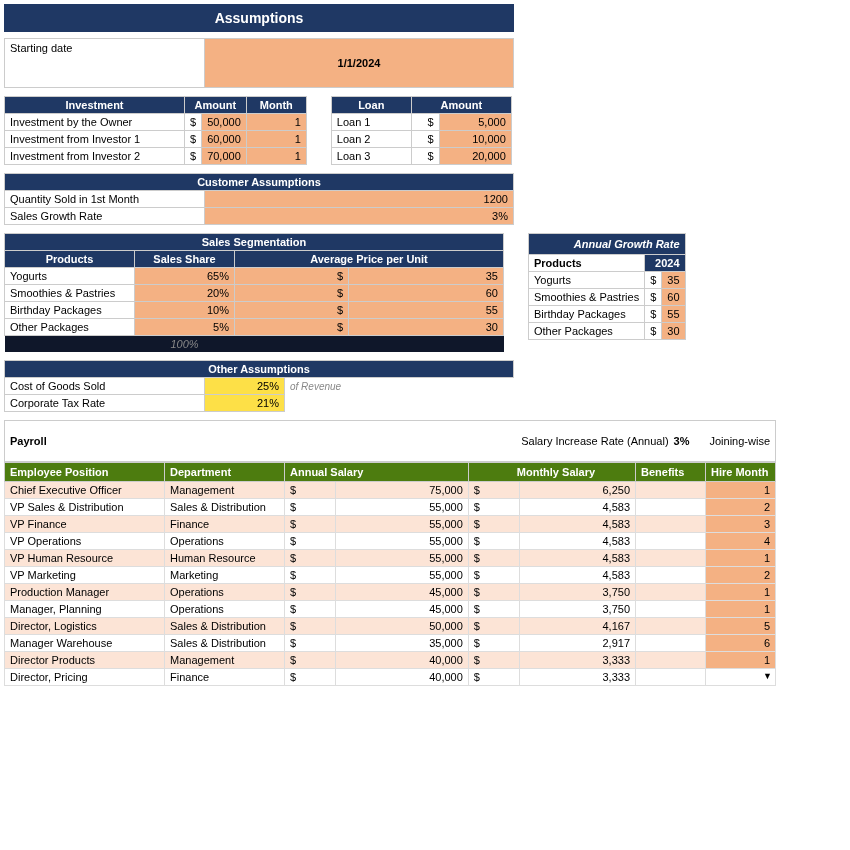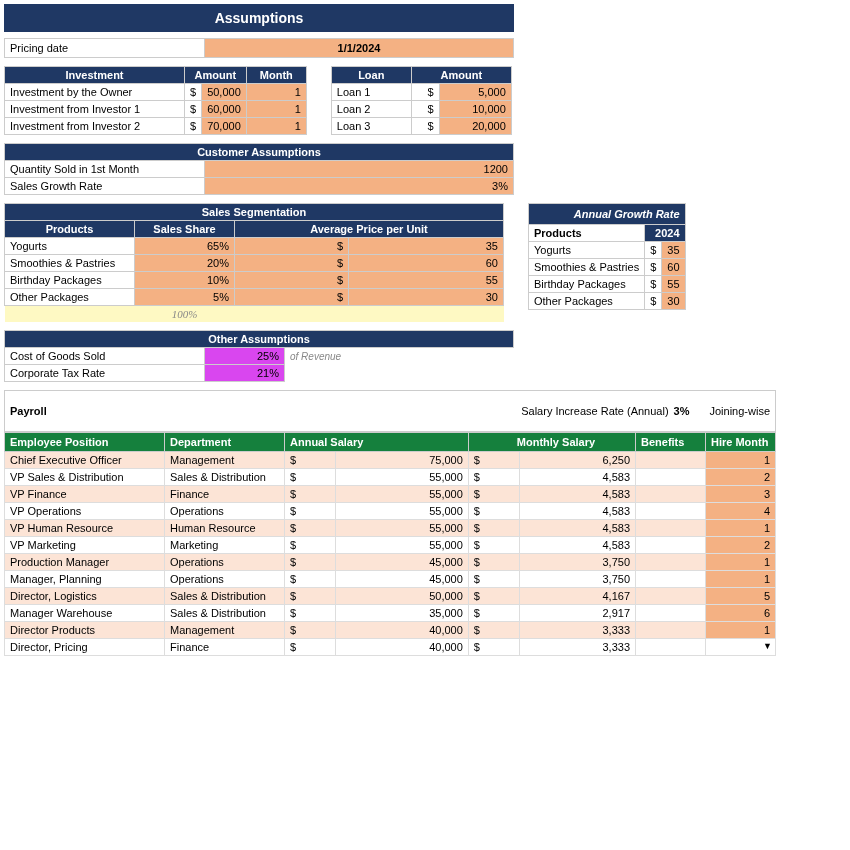--- a/index.html
+++ b/index.html
@@ -39,21 +39,21 @@
       border: 1px solid #ccc;
     }
     .starting-date-label {
       flex: 0 0 200px;
       padding: 3px 5px;
       border-right: 1px solid #ccc;
       background: #fff;
     }
     .starting-date-value {
       flex: 1;
-      padding: 3px 5px;
+      padding: 18px 5px;
       background: #f4b183;
       text-align: center;
       font-weight: bold;
     }
 
     
     .two-col-layout {
       display: flex;
       gap: 24px;
       margin-bottom: 8px;
@@ -141,22 +141,21 @@
     }
     .sales-table .orange-cell {
       background: #f4b183;
       text-align: right;
     }
     .sales-table .total-row td {
       text-align: center;
       color: #888;
       font-style: italic;
       border: none;
-      background: #fef9c3;
-      font-family: Liberation Serif, serif;
+      background: #0f172a;
     }
 
     
     .agr-table {
       border-collapse: collapse;
       font-size: 11px;
     }
     .agr-table td, .agr-table th {
       border: 1px solid #ccc;
       padding: 2px 5px;
@@ -180,21 +179,21 @@
     .other-table {
       width: 100%;
       border-collapse: collapse;
       font-size: 11px;
     }
     .other-table td {
       border: 1px solid #ccc;
       padding: 2px 5px;
     }
     .other-table .orange-cell {
-      background: #d946ef;
+      background: #fde047;
       text-align: right;
     }
     .other-table .note-cell {
       color: #888;
       font-style: italic;
       font-size: 10px;
       border: none;
       background: #fff;
     }
 
@@ -202,21 +201,21 @@
     .payroll-section {
       margin-bottom: 4px;
     }
 
     .payroll-table {
       width: 100%;
       border-collapse: collapse;
       font-size: 11px;
     }
     .payroll-table th {
-      background: #15803d;
+      background: #4d7c0f;
       color: #fff;
       font-weight: bold;
       padding: 3px 5px;
       border: 1px solid #ccc;
       text-align: left;
     }
     .payroll-table td {
       border: 1px solid #ddd;
       padding: 2px 5px;
     }
@@ -237,21 +236,21 @@
   </style>
 </head>
 <body>
 
 <div class="page">
 
   <div class="title-bar">Assumptions</div>
 
   <div class="starting-date-section">
     <div class="starting-date-row">
-      <div class="starting-date-label">Pricing date</div>
+      <div class="starting-date-label">Starting date</div>
       <div class="starting-date-value">1/1/2024</div>
     </div>
   </div>
 
   <div class="two-col-layout">
 
     <div>
       <table class="data-table investment-table">
         <tbody>
             <tr class="header-row">

